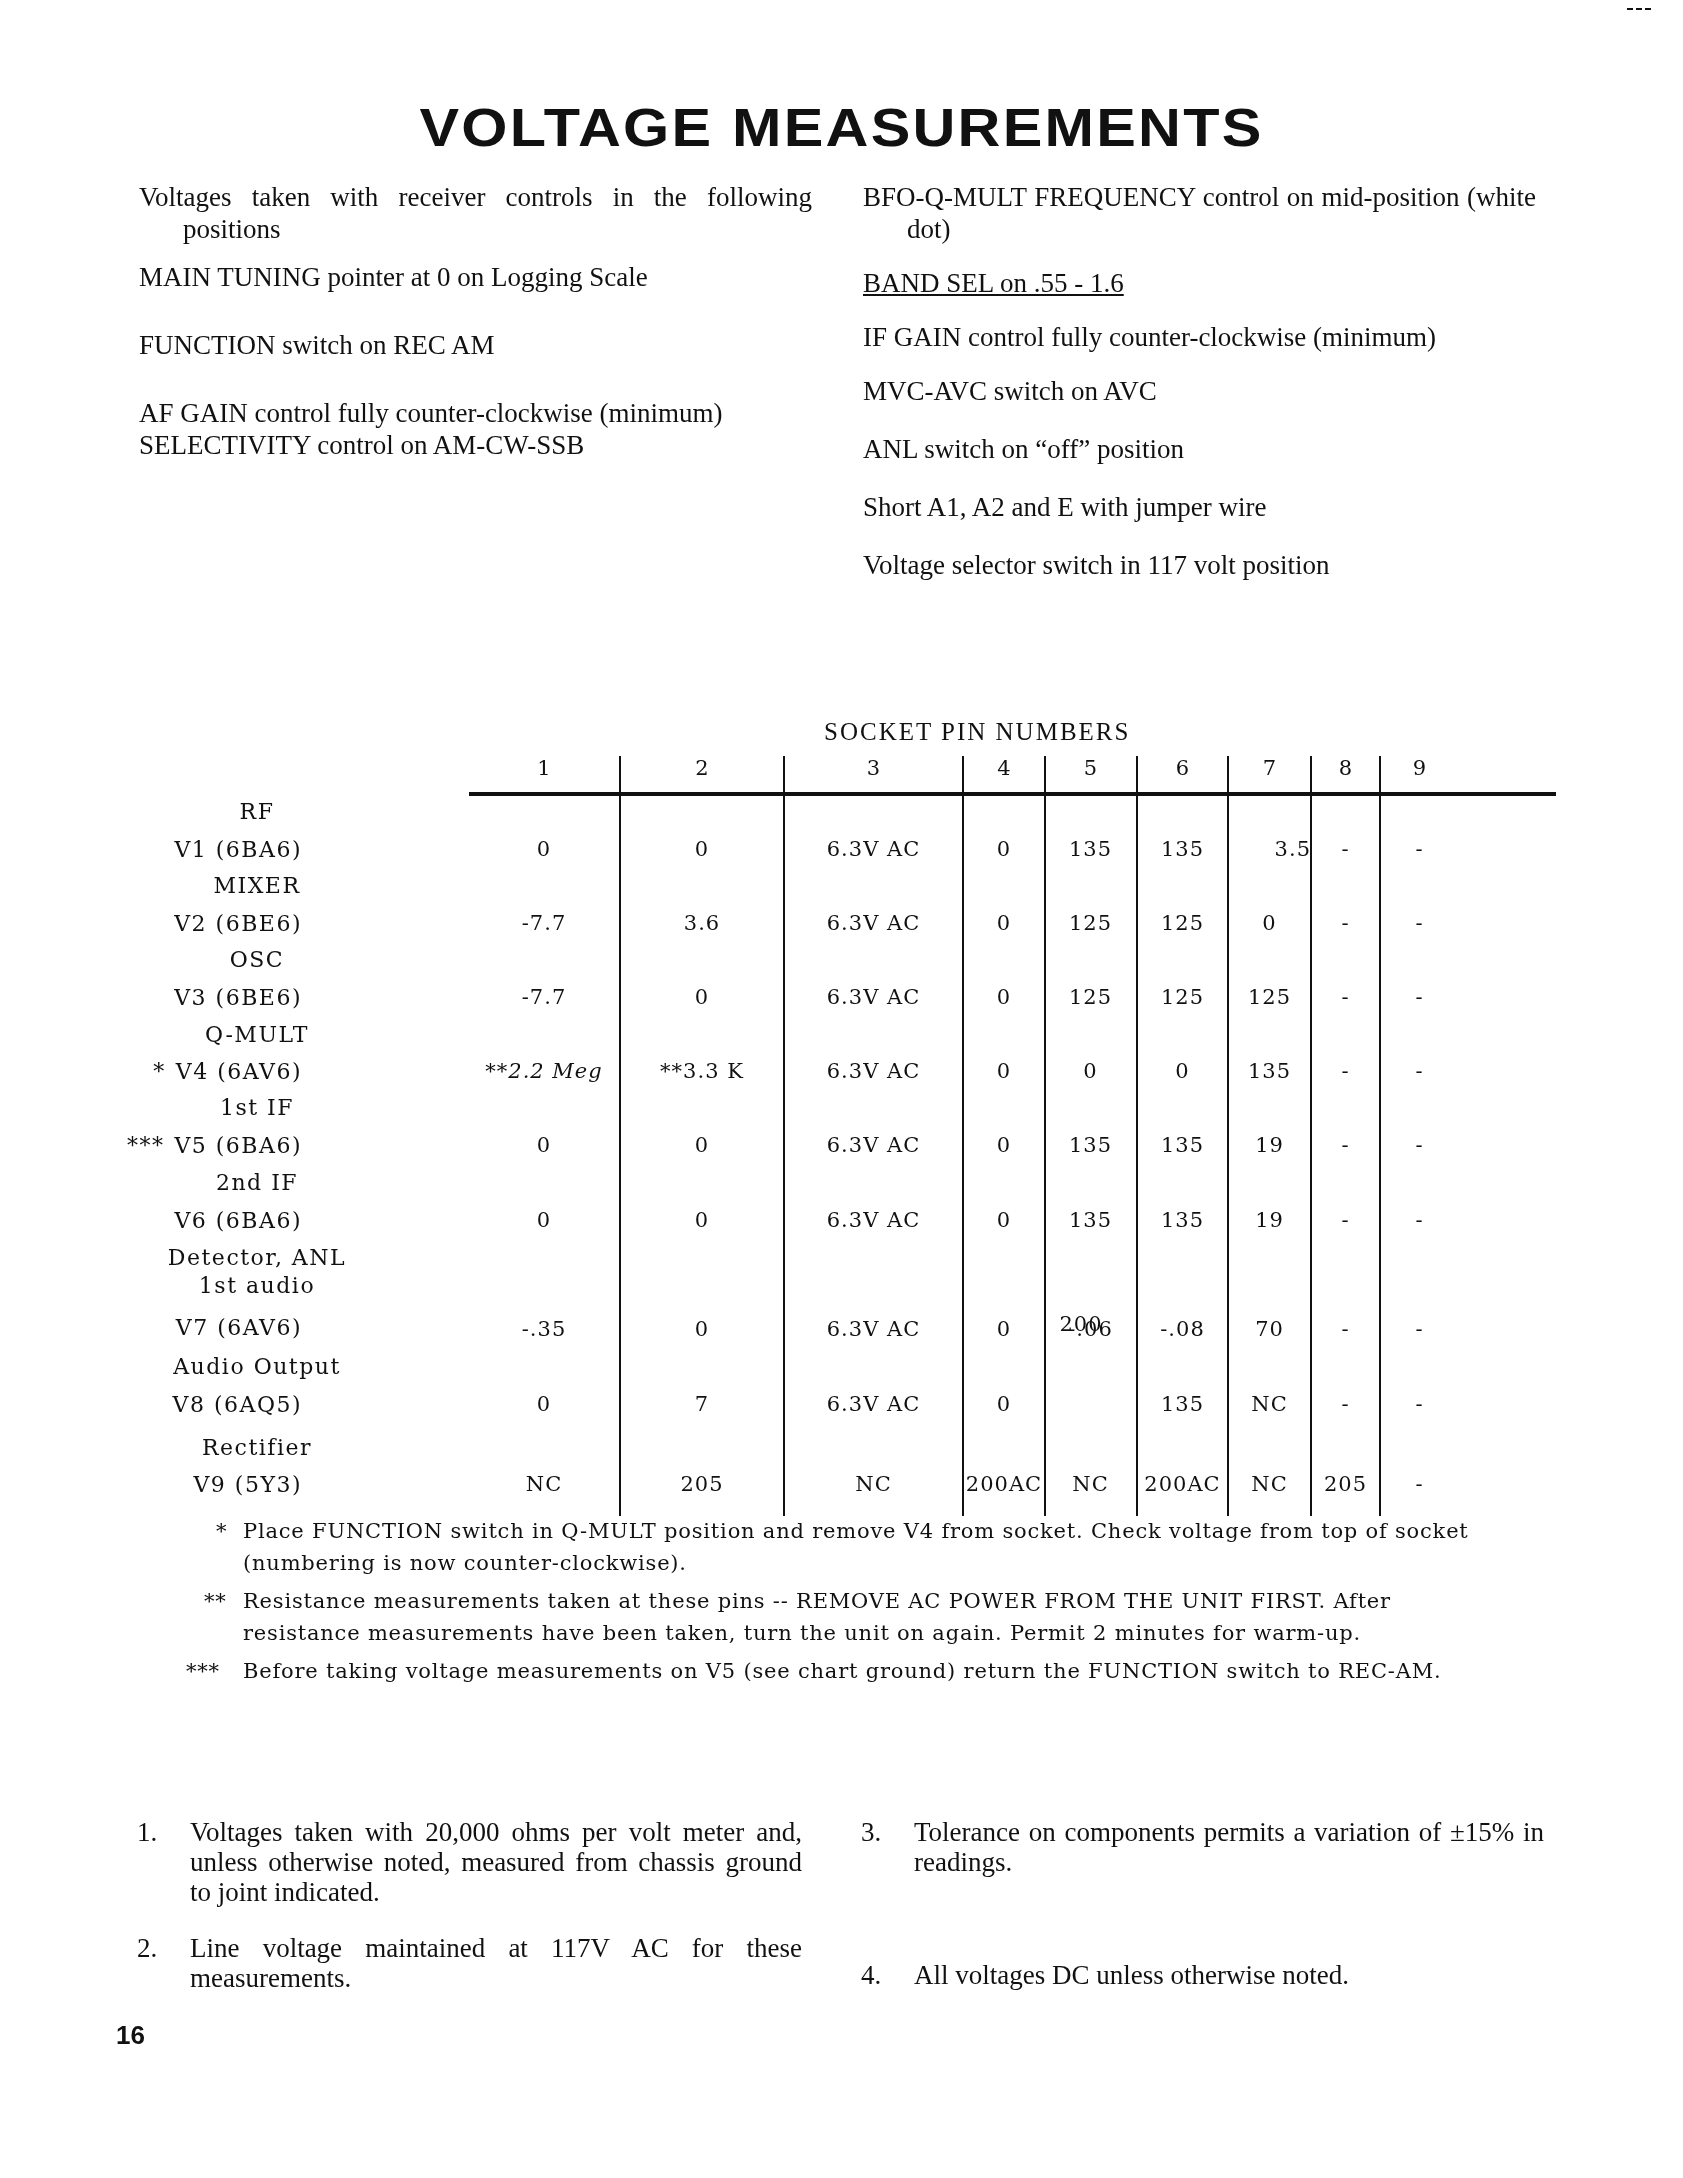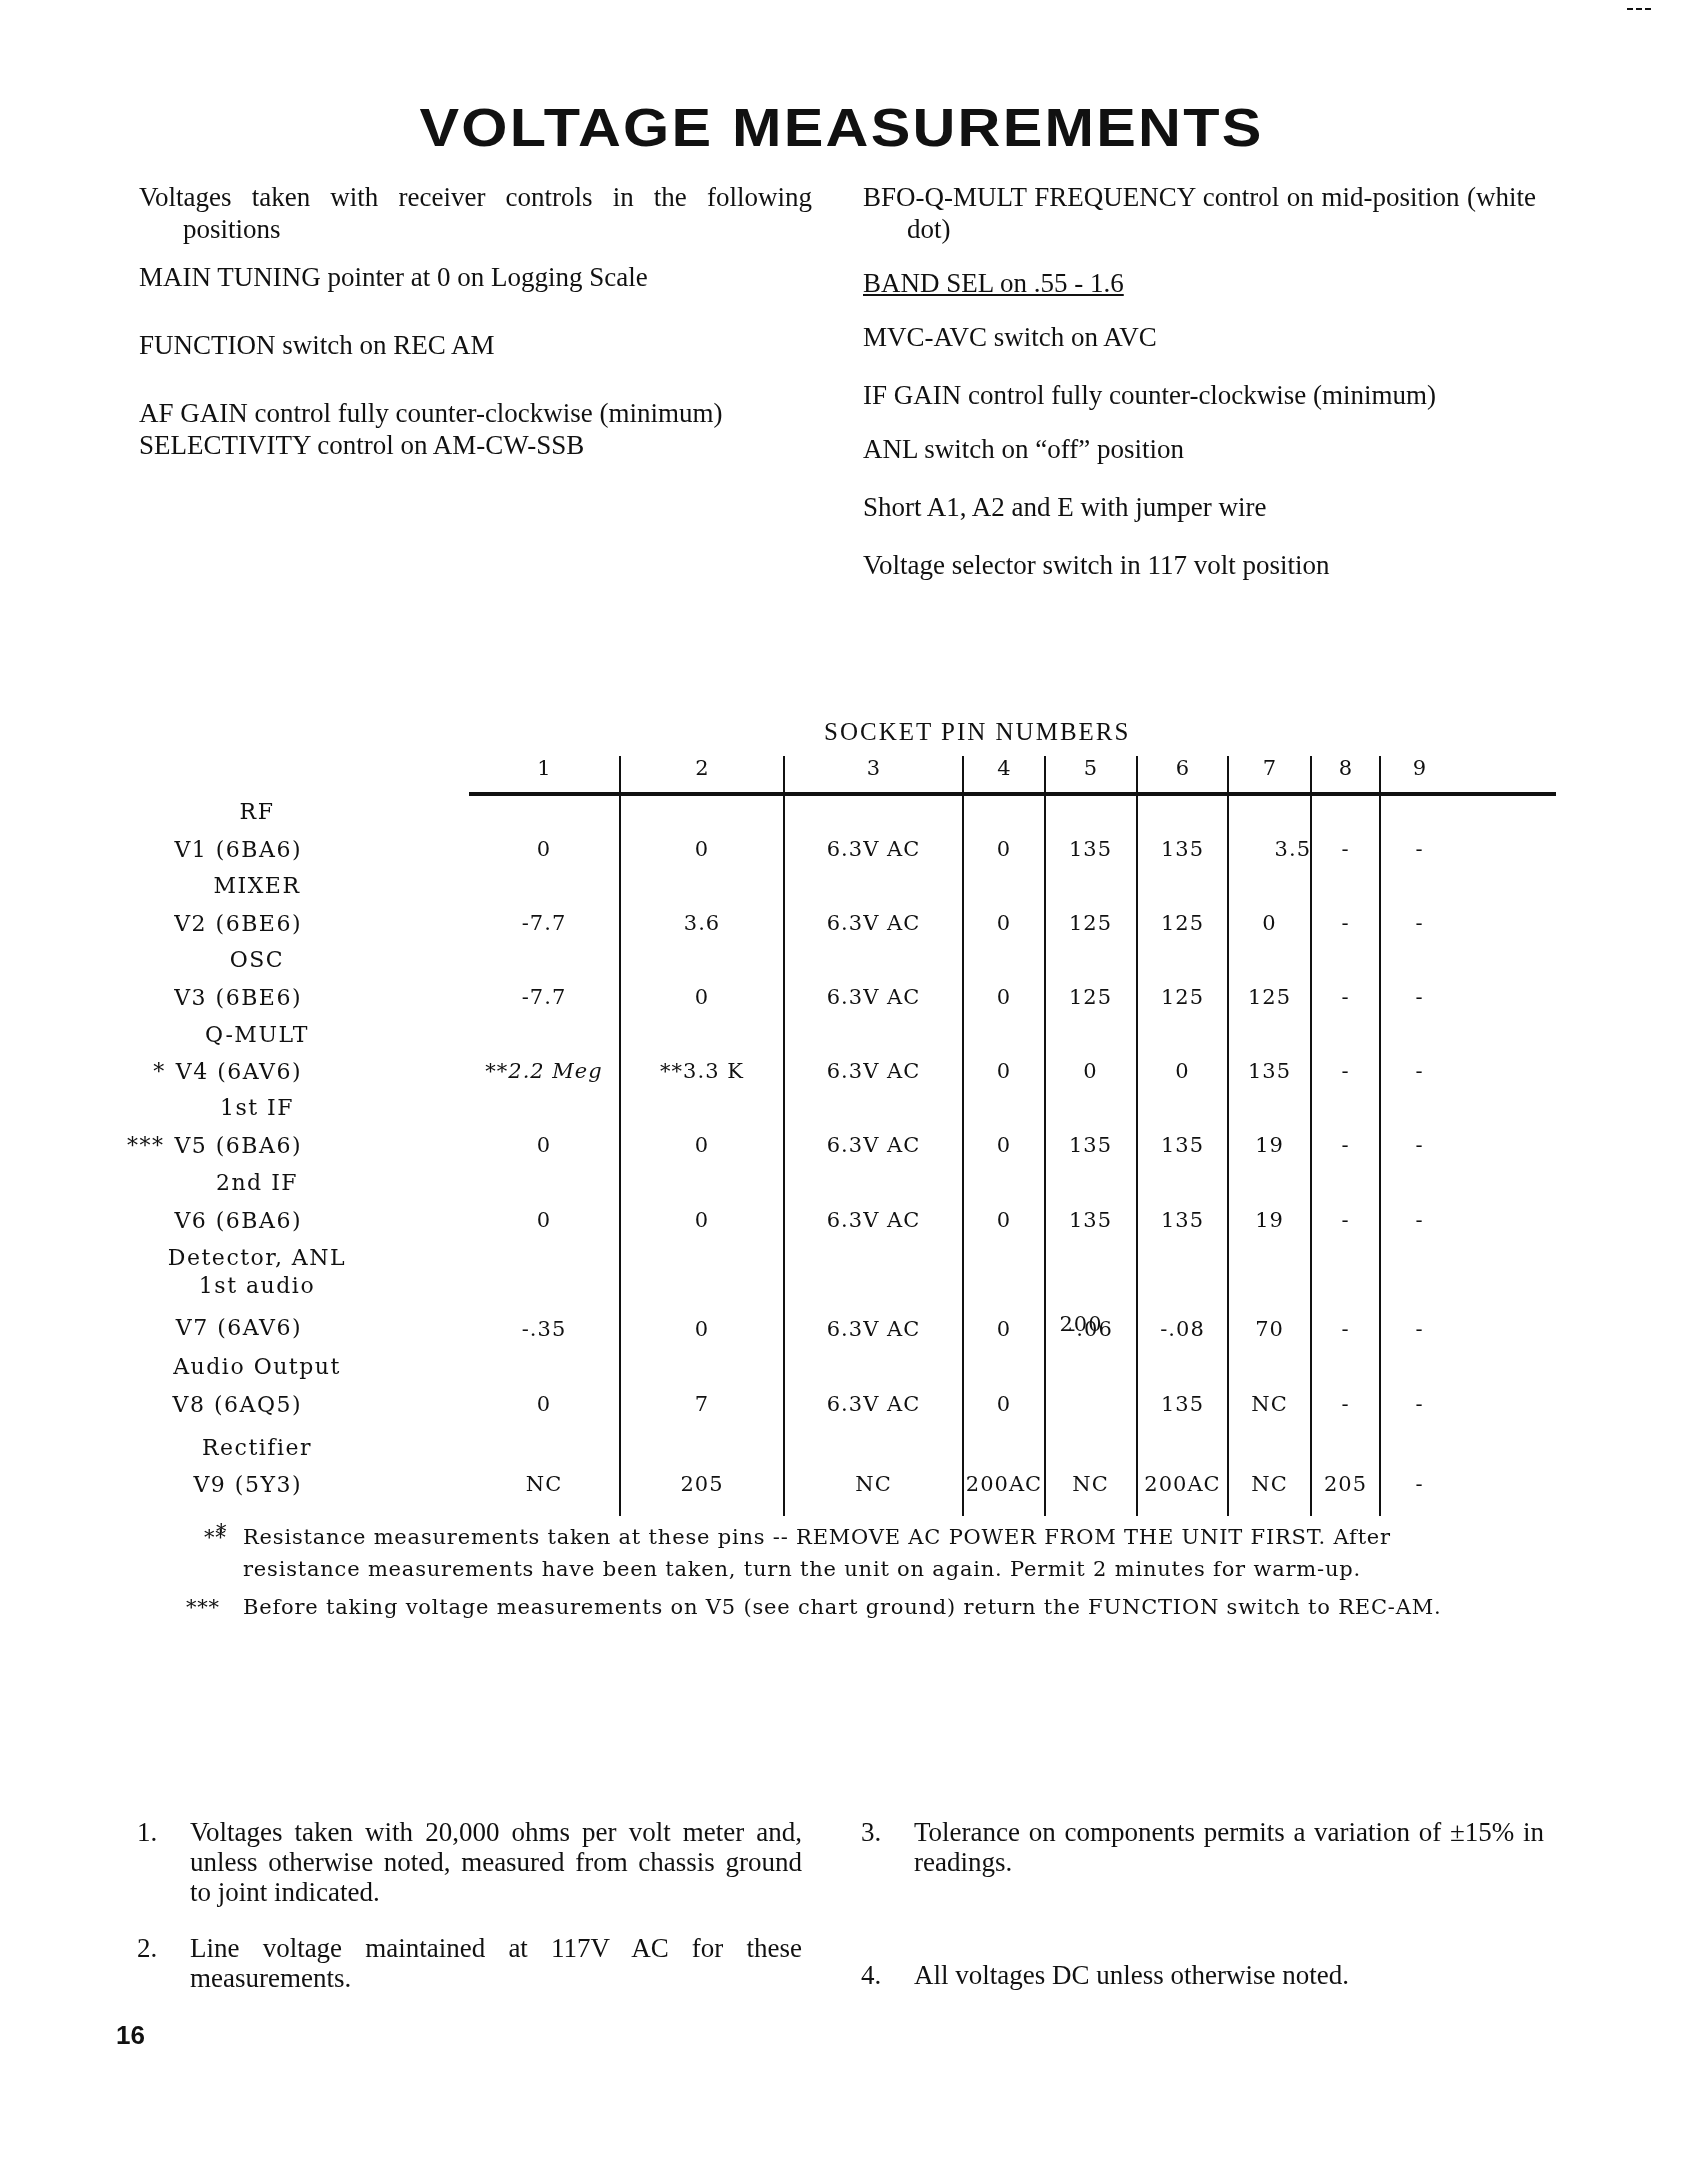--- a/index.html
+++ b/index.html
@@ -52,22 +52,22 @@
   <div class="cond-item" style="padding-left:44px;text-indent:-44px;margin-bottom:16px;">Voltages taken with receiver controls in the following positions</div>
   <div class="cond-item" style="margin-bottom:36px;">MAIN TUNING pointer at 0 on Logging Scale</div>
   <div class="cond-item" style="margin-bottom:36px;">FUNCTION switch on REC AM</div>
   <div class="cond-item" style="">AF GAIN control fully counter-clockwise (minimum)</div>
   <div class="cond-item">SELECTIVITY control on AM-CW-SSB</div>
 </div>
 
 <div class="cond-col cond-right">
   <div class="cond-item" style="margin-bottom:22px;">BFO-Q-MULT FREQUENCY control on mid-position (white dot)</div>
   <div class="cond-item" style="margin-bottom:22px;text-decoration:underline;">BAND SEL on .55 - 1.6</div>
+  <div class="cond-item" style="margin-bottom:22px;">IF GAIN control fully counter-clockwise (minimum)</div>
   <div class="cond-item" style="margin-bottom:26px;">MVC-AVC switch on AVC</div>
-  <div class="cond-item" style="margin-bottom:22px;">IF GAIN control fully counter-clockwise (minimum)</div>
   <div class="cond-item" style="margin-bottom:26px;">ANL switch on “off” position</div>
   <div class="cond-item" style="margin-bottom:26px;">Short A1, A2 and E with jumper wire</div>
   <div class="cond-item">Voltage selector switch in 117 volt position</div>
 </div>
 
 <div class="socket-heading">SOCKET PIN NUMBERS</div>
 
 <div class="tbl">
 
   <div class="pin-head" style="left:469px;width:150px;">1</div>
@@ -191,20 +191,21 @@
       <div class="cell" style="left: 1137px; width: 91px; top: 1472px;">200AC</div>
       <div class="cell" style="left: 1228px; width: 83px; top: 1472px;">NC</div>
       <div class="cell" style="left: 1311px; width: 69px; top: 1472px;">205</div>
       <div class="cell" style="left: 1380px; width: 79px; top: 1472px;">-</div>
     </div>
 </div>
 
 <div class="footnotes">
   <div class="fn" style="padding-left:75px;">
     <span class="mark" style="left:48px;right:auto;">*</span>
+    <span>Place FUNCTION switch in Q-MULT position and remove V4 from socket.  Check voltage from top of socket (numbering is now counter-clockwise).</span>
   </div>
   <div class="fn" style="padding-left:75px;">
     <span class="mark" style="left:36px;right:auto;">**</span>
     <span>Resistance measurements taken at these pins -- REMOVE AC POWER FROM THE UNIT FIRST.  After resistance measurements have been taken, turn the unit on again.  Permit 2 minutes for warm-up.</span>
   </div>
   <div class="fn" style="padding-left:75px;">
     <span class="mark" style="left:18px;right:auto;">***</span>
     <span>Before taking voltage measurements on V5 (see chart ground) return the FUNCTION switch to REC-AM.</span>
   </div>
 </div>

